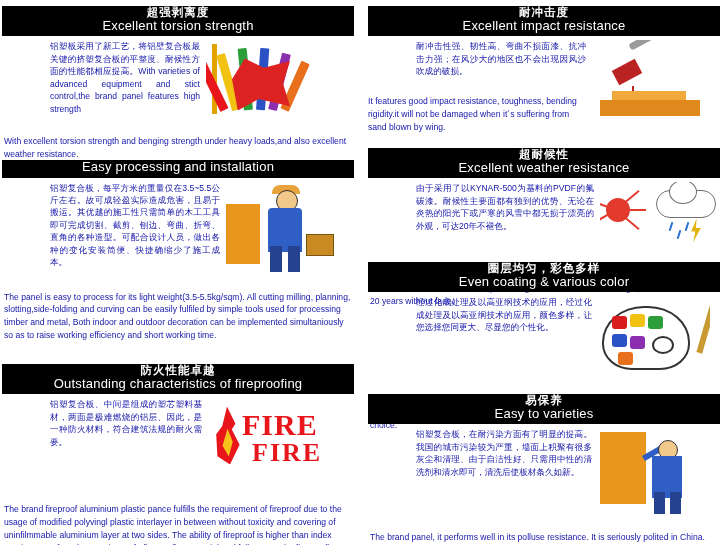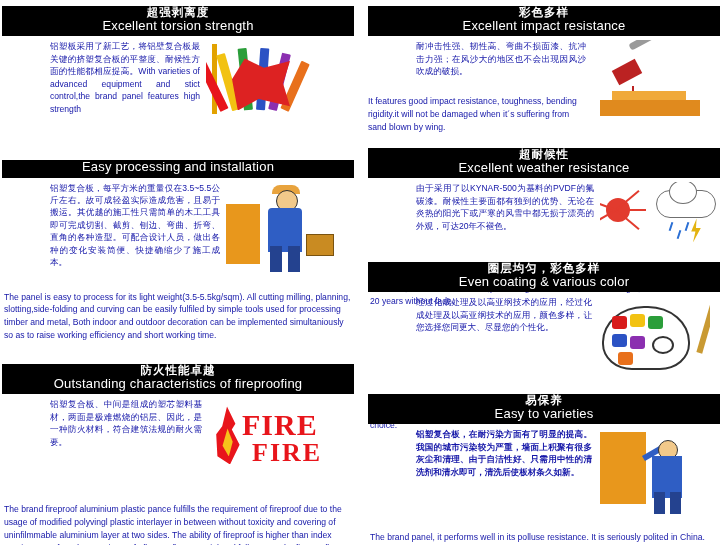--- a/index.html
+++ b/index.html
@@ -120,20 +120,21 @@
             <div class="bar" style="left:14px;height:52px;background:#e8151b;transform:rotate(-26deg);"></div>
             <div class="bar" style="left:26px;height:58px;background:#f2c212;transform:rotate(-16deg);"></div>
             <div class="bar" style="left:38px;height:62px;background:#2b9e3a;transform:rotate(-6deg);"></div>
             <div class="bar" style="left:50px;height:62px;background:#2b52c4;transform:rotate(4deg);"></div>
             <div class="bar" style="left:62px;height:58px;background:#8b2fb0;transform:rotate(14deg);"></div>
             <div class="bar" style="left:74px;height:52px;background:#e8701c;transform:rotate(24deg);"></div>
             <div class="blob"></div>
           </div>
         </div>
       </div>
+      <p class="en-txt" style="padding:0 2px;">With excellent torsion strength and benging strength under heavy loads,and also excellent weather resistance.</p>
     </div>
 
     <div class="card" style="top:160px;left:0;">
       <div class="hdr">
         <div class="en">Easy processing and installation</div>
       </div>
       <div class="body">
         <div class="txt" style="width:218px;flex:0 0 218px;">
           <p class="cn-txt">铝塑复合板，每平方米的重量仅在3.5~5.5公斤左右。故可成轻盈实际造成危害，且易于搬运。其优越的施工性只需简单的木工工具即可完成切割、截剪、刨边、弯曲、折弯、直角的各种造型。可配合设计人员，做出各种的变化安装简便、快捷确缩少了施工成本。</p>
         </div>
@@ -172,21 +173,21 @@
       </div>
       <p class="en-txt" style="padding:0 2px;">The brand fireproof aluminium plastic pance fulfills the requirement of fireproof due to the usage of modified polyvingl plastic interlayer in between without toxicity and covering of uninfilmmable aluminium layer at two sides. The ability of fireproof is higher than index requirement of grade B1, It is a safe fireproofing material and fully meets the fireproofing requirement specified in building code.</p>
     </div>
 
   </div>
 
   <div class="col right">
 
     <div class="card" style="top:6px;left:0;">
       <div class="hdr">
-        <div class="cn">彩色多样</div>
+        <div class="cn">耐冲击度</div>
         <div class="en">Excellent impact resistance</div>
       </div>
       <div class="body">
         <div class="txt" style="width:218px;flex:0 0 218px;">
           <p class="cn-txt">耐冲击性强、韧性高、弯曲不损面漆、抗冲击力强；在风沙大的地区也不会出现因风沙吹成的破损。</p>
           <p class="en-txt">It features good impact resistance, toughness, bending rigidity.it will not be damaged when it´s suffering from sand blown by wing.</p>
         </div>
         <div class="art">
           <div class="imp art-box">
             <div class="handle"></div>
@@ -252,21 +253,21 @@
       </div>
       <p class="en-txt" style="padding:0 2px;">Dealing with surface of aluminium material,and with the application of Henkle technology, it makes the paint and panel stamped with a very strong even force,and various color for your choice.</p>
     </div>
 
     <div class="card" style="top:394px;left:0;">
       <div class="hdr">
         <div class="cn">易保养</div>
         <div class="en">Easy to varieties</div>
       </div>
       <div class="body">
-        <div class="txt" style="width:224px;flex:0 0 224px;font-weight:bold;">
+        <div class="txt" style="width:224px;flex:0 0 224px;">
           <p class="cn-txt">铝塑复合板，在耐污染方面有了明显的提高。我国的城市污染较为严重，墙面上积聚有很多灰尘和清理、由于自洁性好、只需用中性的清洗剂和清水即可，清洗后使板材条久如新。</p>
         </div>
         <div class="art">
           <div class="clean art-box">
             <div class="panel"></div>
             <div class="arm"></div>
             <div class="head"></div>
             <div class="body"></div>
             <div class="leg2" style="left:56px;"></div>
             <div class="leg2" style="left:72px;"></div>

